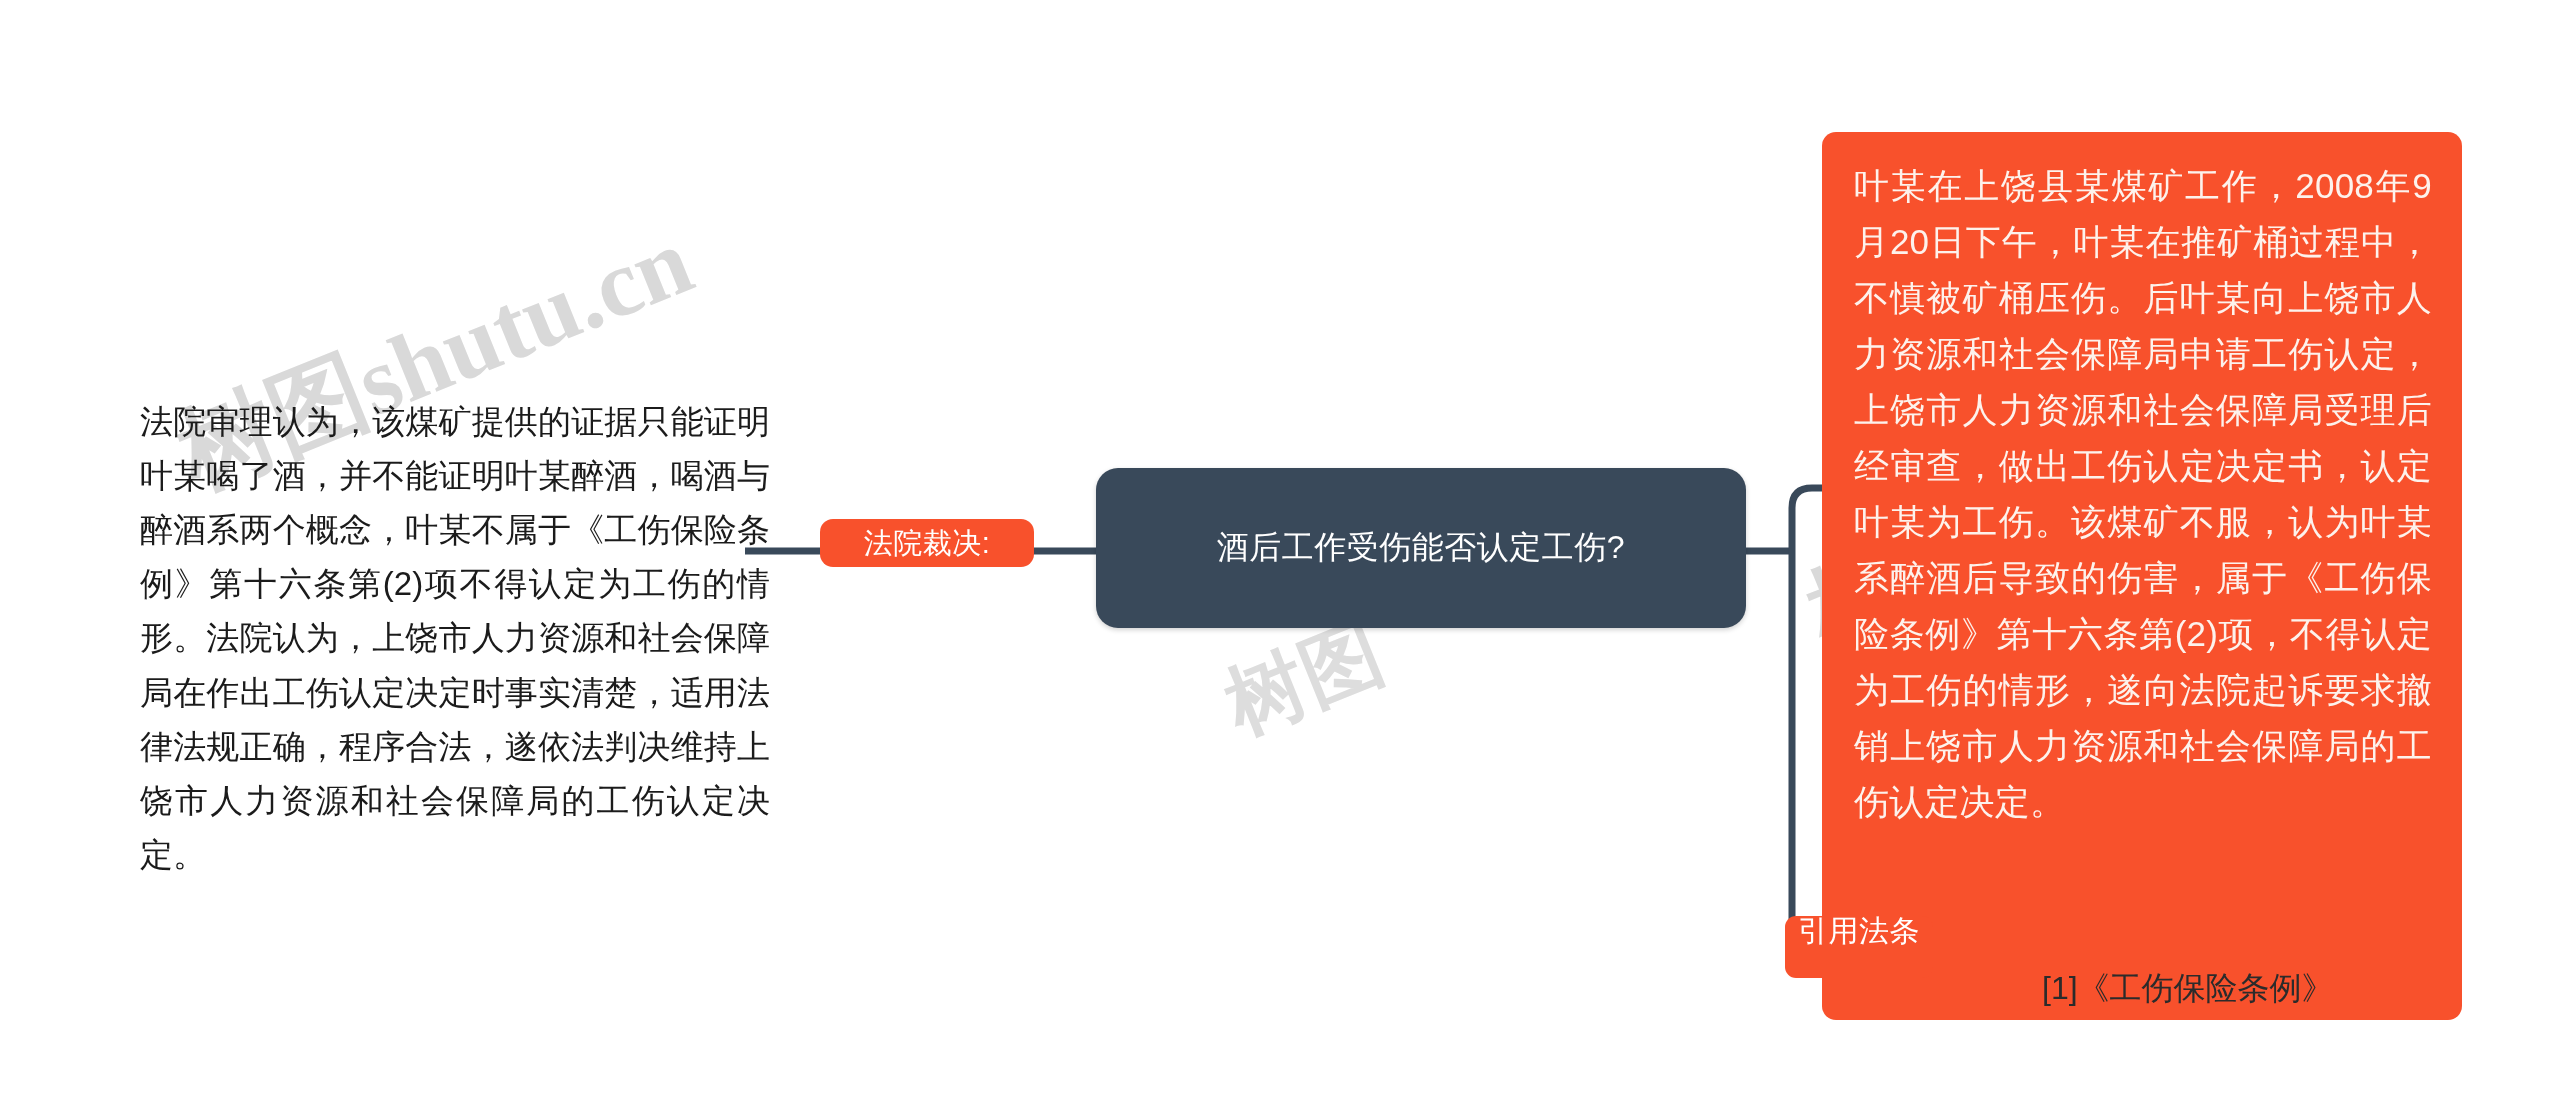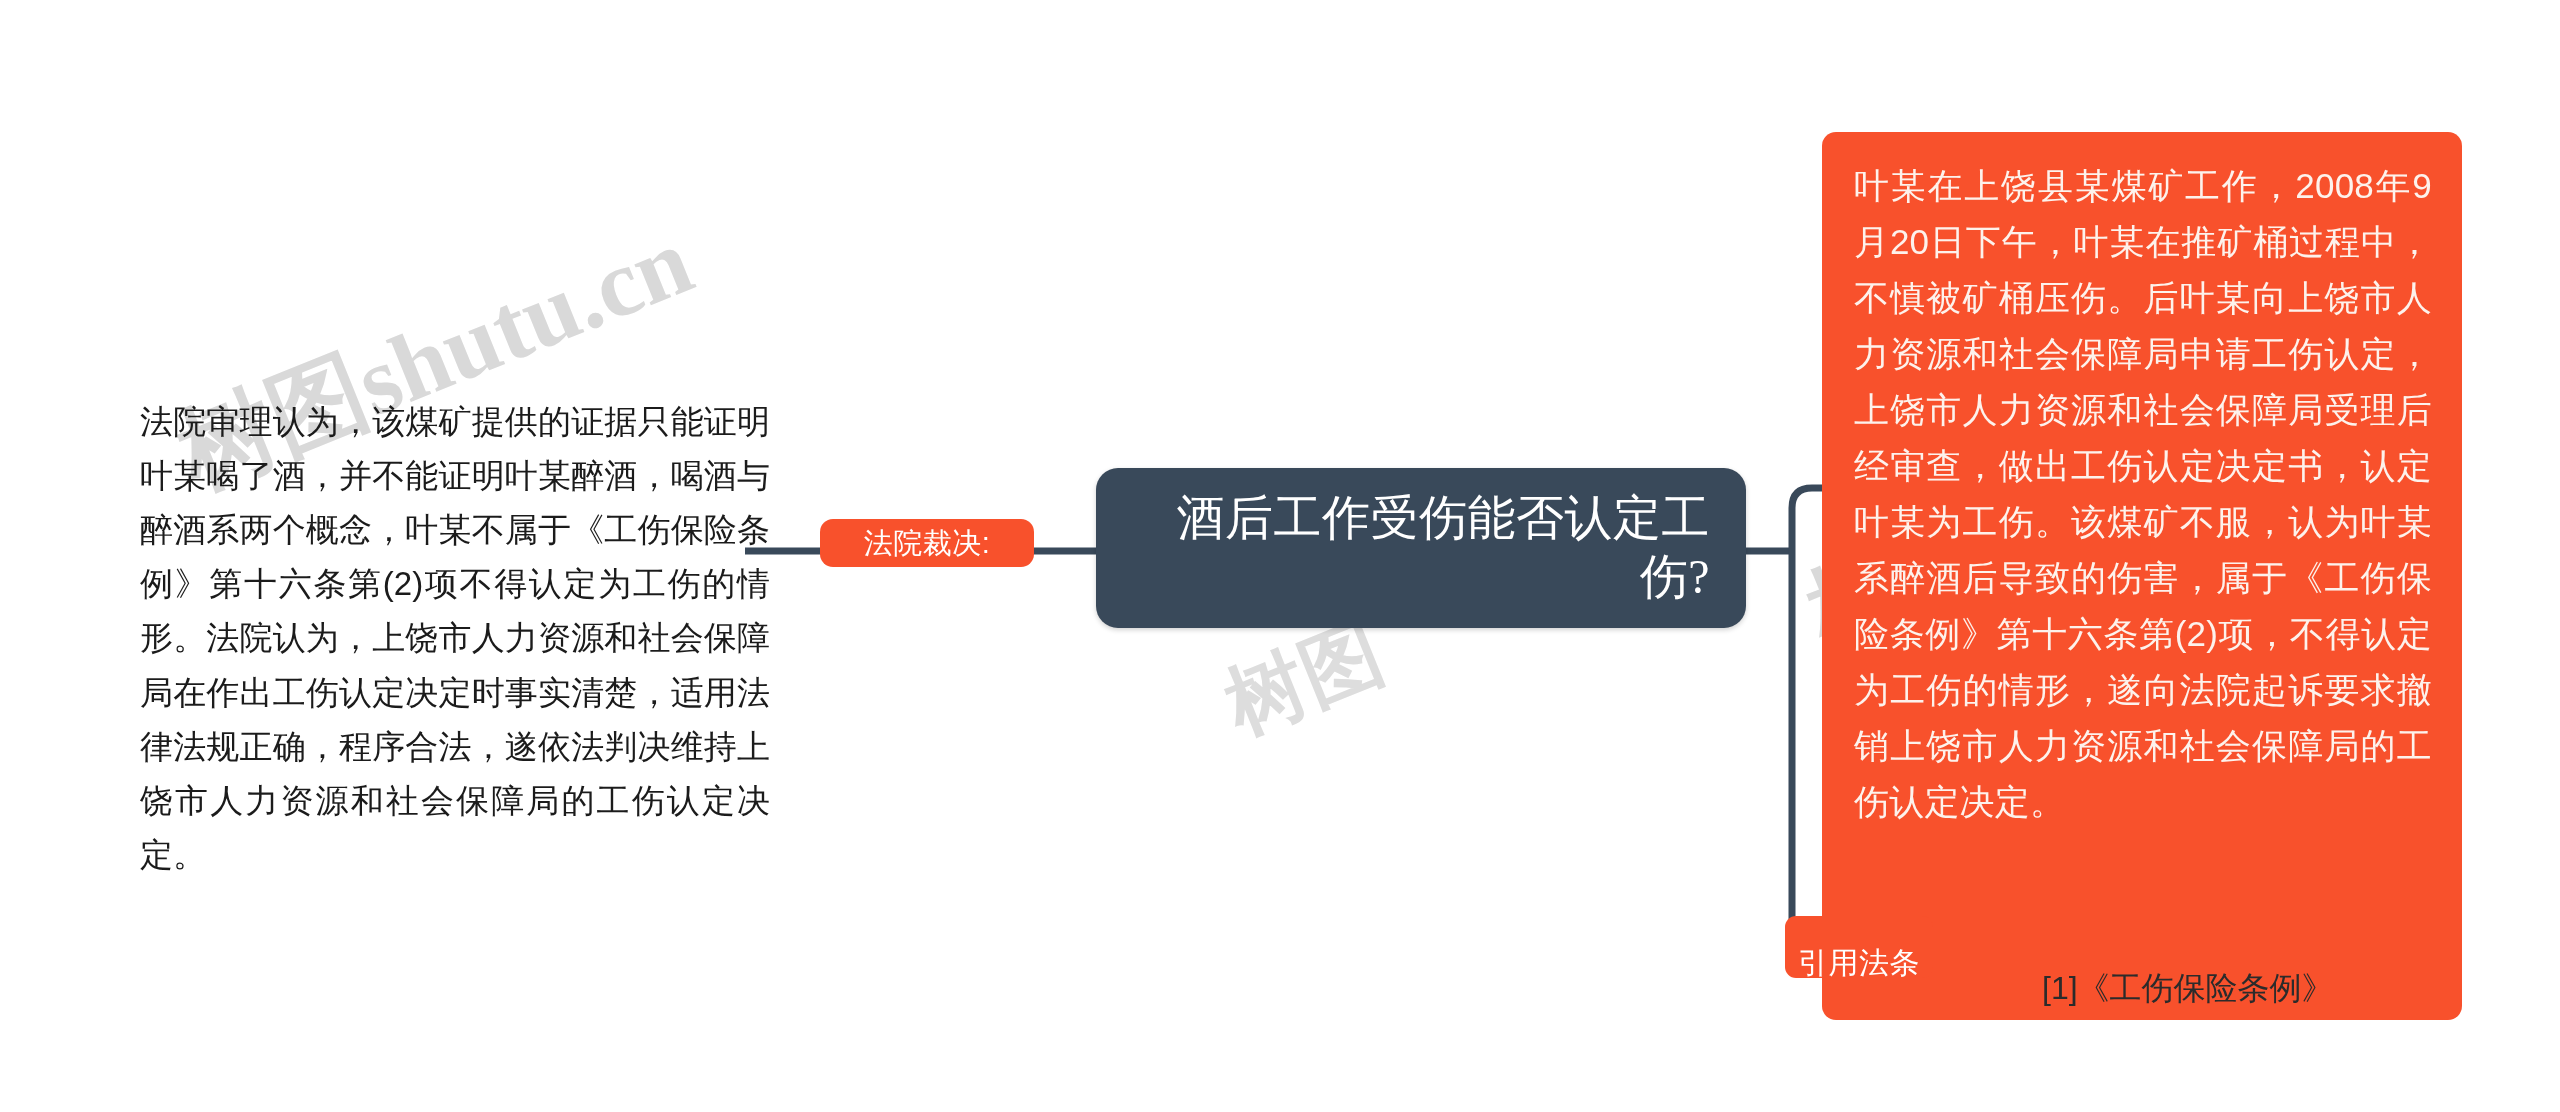--- a/index.html
+++ b/index.html
@@ -79,26 +79,25 @@
     height: 160px;
     background: #39495a;
     border-radius: 22px;
     display: flex;
     align-items: center;
     justify-content: center;
     box-shadow: 0 2px 5px rgba(0,0,0,0.18);
   }
   #center-node .label {
     color: #ffffff;
-    font-size: 48px;
+    font-size: 32px;
     line-height: 1.22;
     text-align: right;
     padding: 0 36px;
     letter-spacing: 0.5px;
-    font-family: Liberation Serif, serif;
   }
 
   #ruling-node {
     left: 820px;
     top: 519px;
     width: 214px;
     height: 48px;
     background: #f8512c;
     border-radius: 13px;
     display: flex;
@@ -113,21 +112,21 @@
   }
 
   #law-node {
     left: 1785px;
     top: 916px;
     width: 148px;
     height: 62px;
     background: #f8512c;
     border-radius: 11px;
     display: flex;
-    align-items: flex-end;
+    align-items: flex-start;
     justify-content: center;
   }
   #law-node .label {
     color: #ffffff;
     font-size: 30px;
     line-height: 1;
     letter-spacing: 0.5px;
   }
 
   #case-box {

